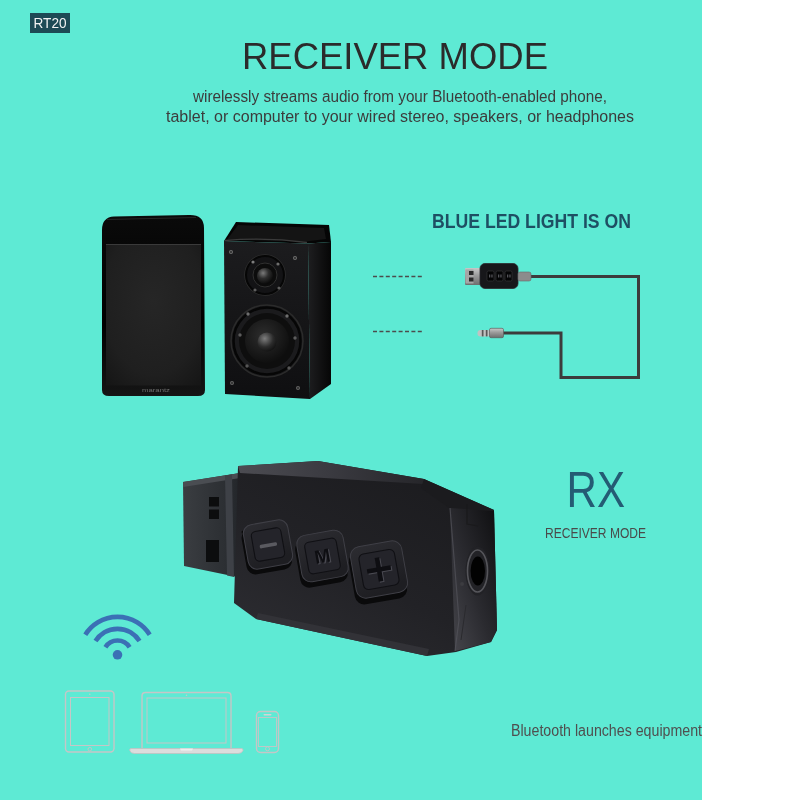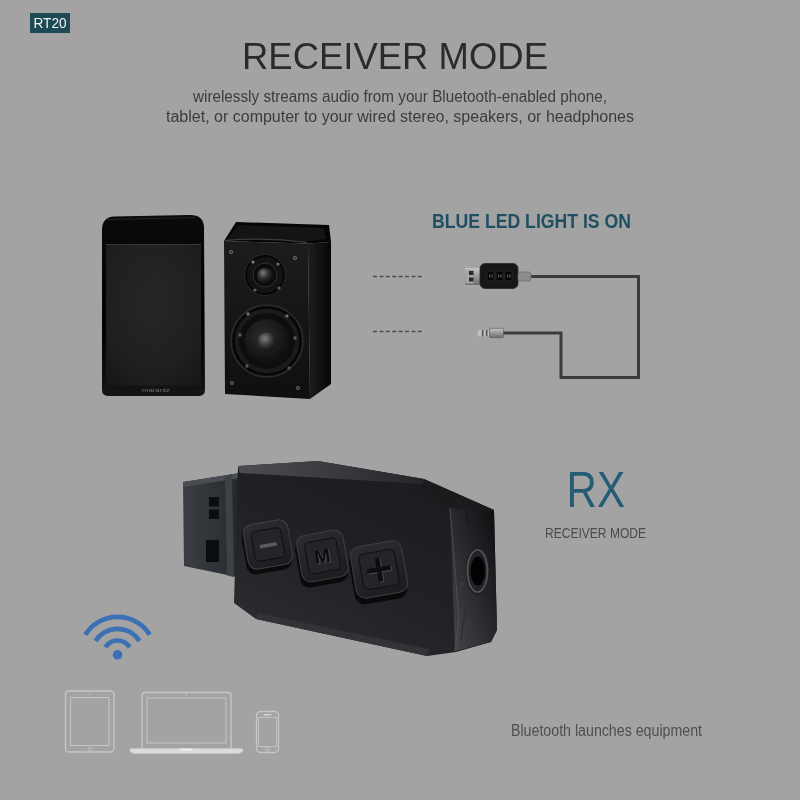--- a/index.html
+++ b/index.html
@@ -1,16 +1,16 @@
 <!DOCTYPE html>
 <html><head>
 <meta charset="utf-8">
 <style>
 html,body{margin:0;padding:0;background:#ffffff;}
-#page{position:relative;width:800px;height:800px;background:#a3a3a3;overflow:hidden;
+#page{position:relative;width:702px;height:800px;background:#5eead4;overflow:hidden;
 font-family:"Liberation Sans",sans-serif;}
 svg{position:absolute;left:0;top:0;}
 </style>
 </head>
 <body>
 <div id="page">
 <svg width="800" height="800" viewBox="0 0 800 800">
 <defs>
   <radialGradient id="grille" cx="50%" cy="40%" r="75%">
     <stop offset="0%" stop-color="#262626"></stop>

